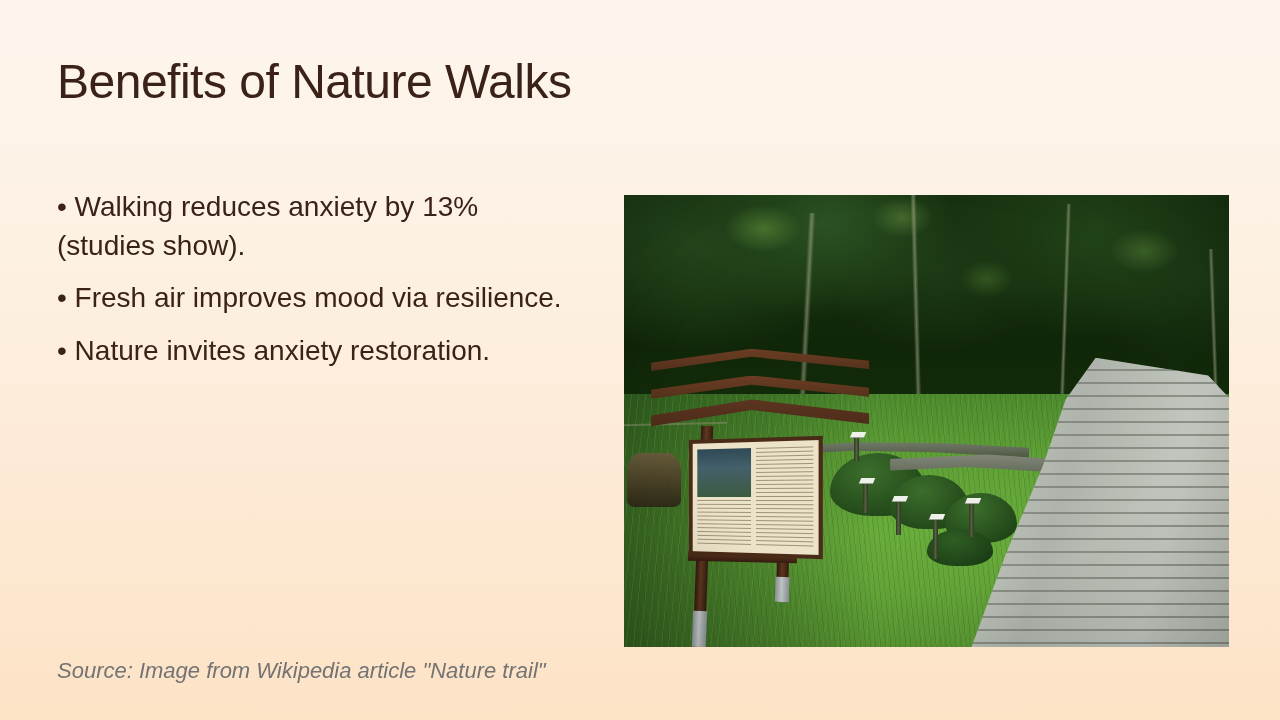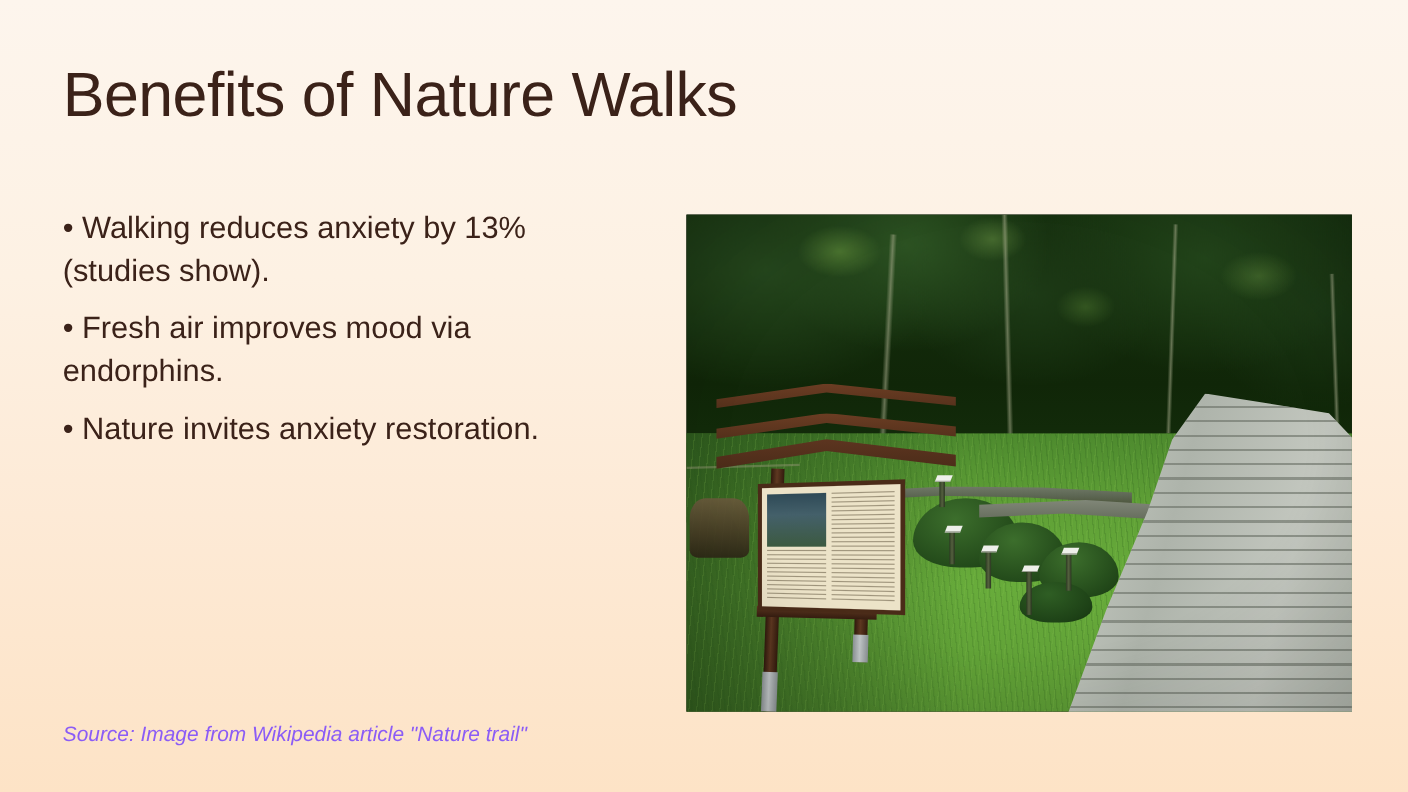--- a/index.html
+++ b/index.html
@@ -21,21 +21,21 @@
   .slide {
     position: absolute;
     inset: 0;
   }
 
   
   .slide-title {
     position: absolute;
     left: 57px;
     top: 55px;
-    font-size: 57px;
+    font-size: 48px;
     font-weight: normal;
     line-height: 1.12;
     letter-spacing: -0.5px;
     color: #3B2219;
     white-space: nowrap;
   }
 
   
   .bullets {
     position: absolute;
@@ -50,23 +50,23 @@
     color: #3B2219;
     margin-bottom: 14px;
   }
   .bullet:last-child { margin-bottom: 0; }
 
   
   .source-note {
     position: absolute;
     left: 57px;
     top: 658px;
-    font-size: 19px;
+    font-size: 22px;
     font-style: italic;
-    color: #8b5cf6;
+    color: #737373;
     white-space: nowrap;
   }
 
   
   .photo {
     position: absolute;
     left: 624px;
     top: 195px;
     width: 605px;
     height: 452px;
@@ -353,21 +353,21 @@
 </style>
 </head>
 <body>
 
 <div class="slide">
 
   <h1 class="slide-title">Benefits of Nature Walks</h1>
 
   <div class="bullets">
     <p class="bullet">• Walking reduces anxiety by 13% (studies show).</p>
-    <p class="bullet">• Fresh air improves mood via endorphins.</p>
+    <p class="bullet">• Fresh air improves mood via resilience.</p>
     <p class="bullet">• Nature invites anxiety restoration.</p>
   </div>
 
   <div class="photo">
     <div class="photo-inner">
 
       <div class="canopy"></div>
       <div class="canopy-light"></div>
 
       <div class="trunk t1"></div>

